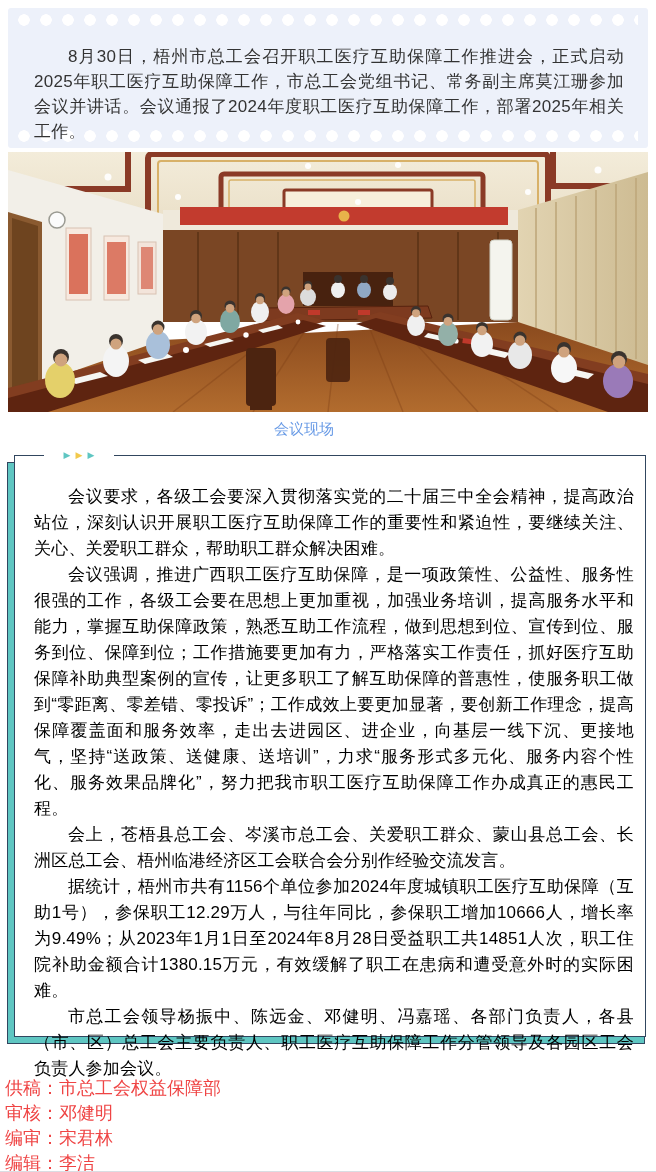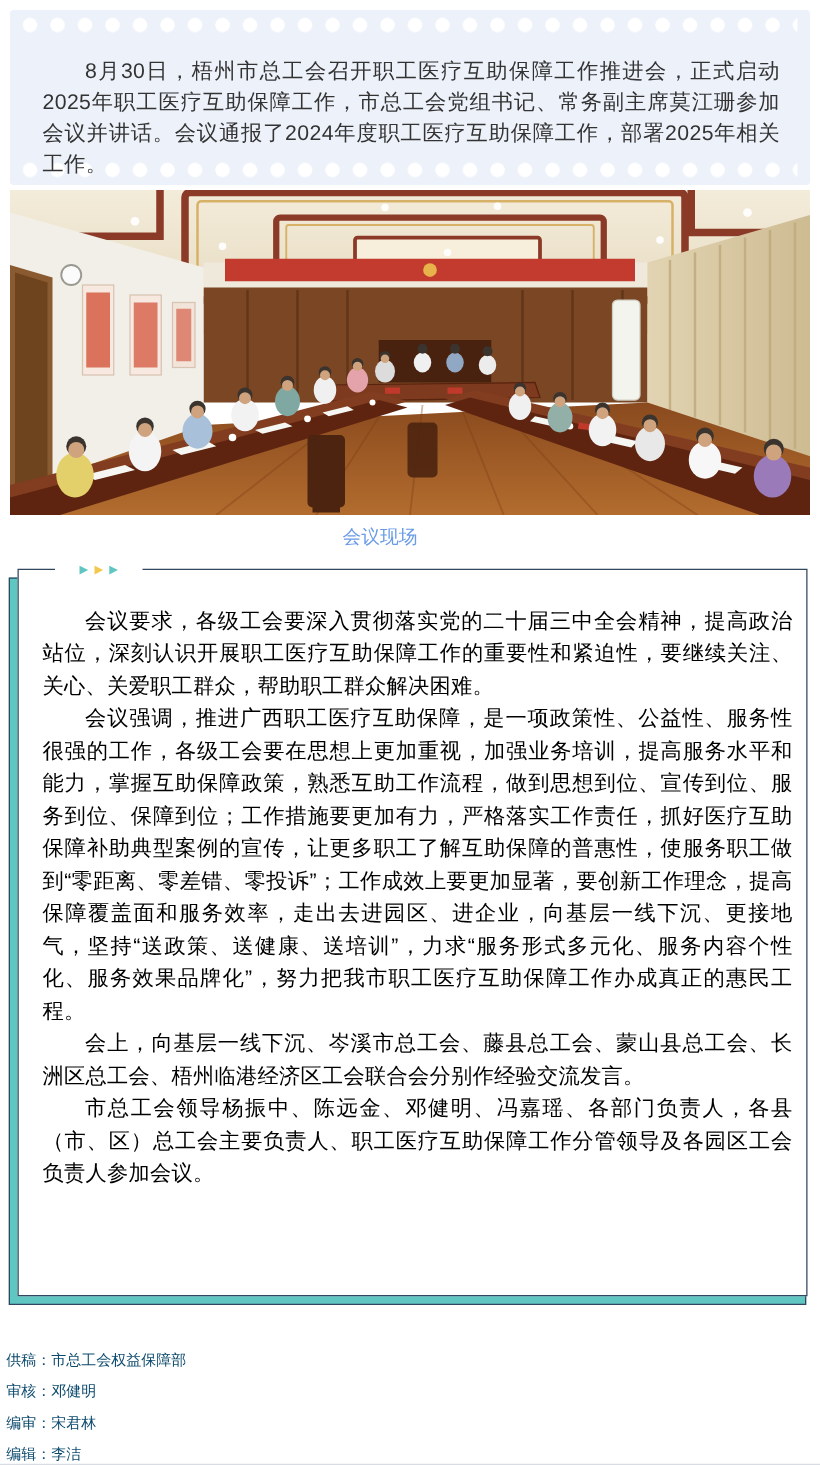--- a/index.html
+++ b/index.html
@@ -60,21 +60,21 @@
   .article-content {
     position:absolute; left:34px; top:484px; width:600px; z-index:3;
   }
   .article-content p {
     font-size:17px; line-height:26px; color:#000000;
     text-indent:2em; text-align:justify; letter-spacing:0.2px;
   }
 
   
   .footer { position:absolute; left:5px; top:1076px; }
-  .footer div { font-size:12px; line-height:25px; color:#0c4a6e; }
+  .footer div { font-size:18px; line-height:25px; color:#ef4444; }
 
   .bottom-divider {
     position:absolute; left:0; bottom:0; width:656px; height:1px; background:#d9dde3;
   }
 </style>
 </head>
 <body>
 
 <div class="page">
 
@@ -303,21 +303,22 @@
   <div class="article-card"></div>
   <div class="border-gap">
     <span class="tri teal">▶</span>
     <span class="tri yellow">▶</span>
     <span class="tri teal">▶</span>
   </div>
 
   <div class="article-content">
     <p>会议要求，各级工会要深入贯彻落实党的二十届三中全会精神，提高政治站位，深刻认识开展职工医疗互助保障工作的重要性和紧迫性，要继续关注、关心、关爱职工群众，帮助职工群众解决困难。</p>
     <p>会议强调，推进广西职工医疗互助保障，是一项政策性、公益性、服务性很强的工作，各级工会要在思想上更加重视，加强业务培训，提高服务水平和能力，掌握互助保障政策，熟悉互助工作流程，做到思想到位、宣传到位、服务到位、保障到位；工作措施要更加有力，严格落实工作责任，抓好医疗互助保障补助典型案例的宣传，让更多职工了解互助保障的普惠性，使服务职工做到“零距离、零差错、零投诉”；工作成效上要更加显著，要创新工作理念，提高保障覆盖面和服务效率，走出去进园区、进企业，向基层一线下沉、更接地气，坚持“送政策、送健康、送培训”，力求“服务形式多元化、服务内容个性化、服务效果品牌化”，努力把我市职工医疗互助保障工作办成真正的惠民工程。</p>
-    <p>会上，向基层一线下沉、岑溪市总工会、藤县总工会、蒙山县总工会、长洲区总工会、梧州临港经济区工会联合会分别作经验交流发言。</p>
+    <p>会上，苍梧县总工会、岑溪市总工会、关爱职工群众、蒙山县总工会、长洲区总工会、梧州临港经济区工会联合会分别作经验交流发言。</p>
+    <p>据统计，梧州市共有1156个单位参加2024年度城镇职工医疗互助保障（互助1号），参保职工12.29万人，与往年同比，参保职工增加10666人，增长率为9.49%；从2023年1月1日至2024年8月28日受益职工共14851人次，职工住院补助金额合计1380.15万元，有效缓解了职工在患病和遭受意外时的实际困难。</p>
     <p>市总工会领导杨振中、陈远金、邓健明、冯嘉瑶、各部门负责人，各县（市、区）总工会主要负责人、职工医疗互助保障工作分管领导及各园区工会负责人参加会议。</p>
   </div>
 
   <div class="footer">
     <div>供稿：市总工会权益保障部</div>
     <div>审核：邓健明</div>
     <div>编审：宋君林</div>
     <div>编辑：李洁</div>
   </div>
 

